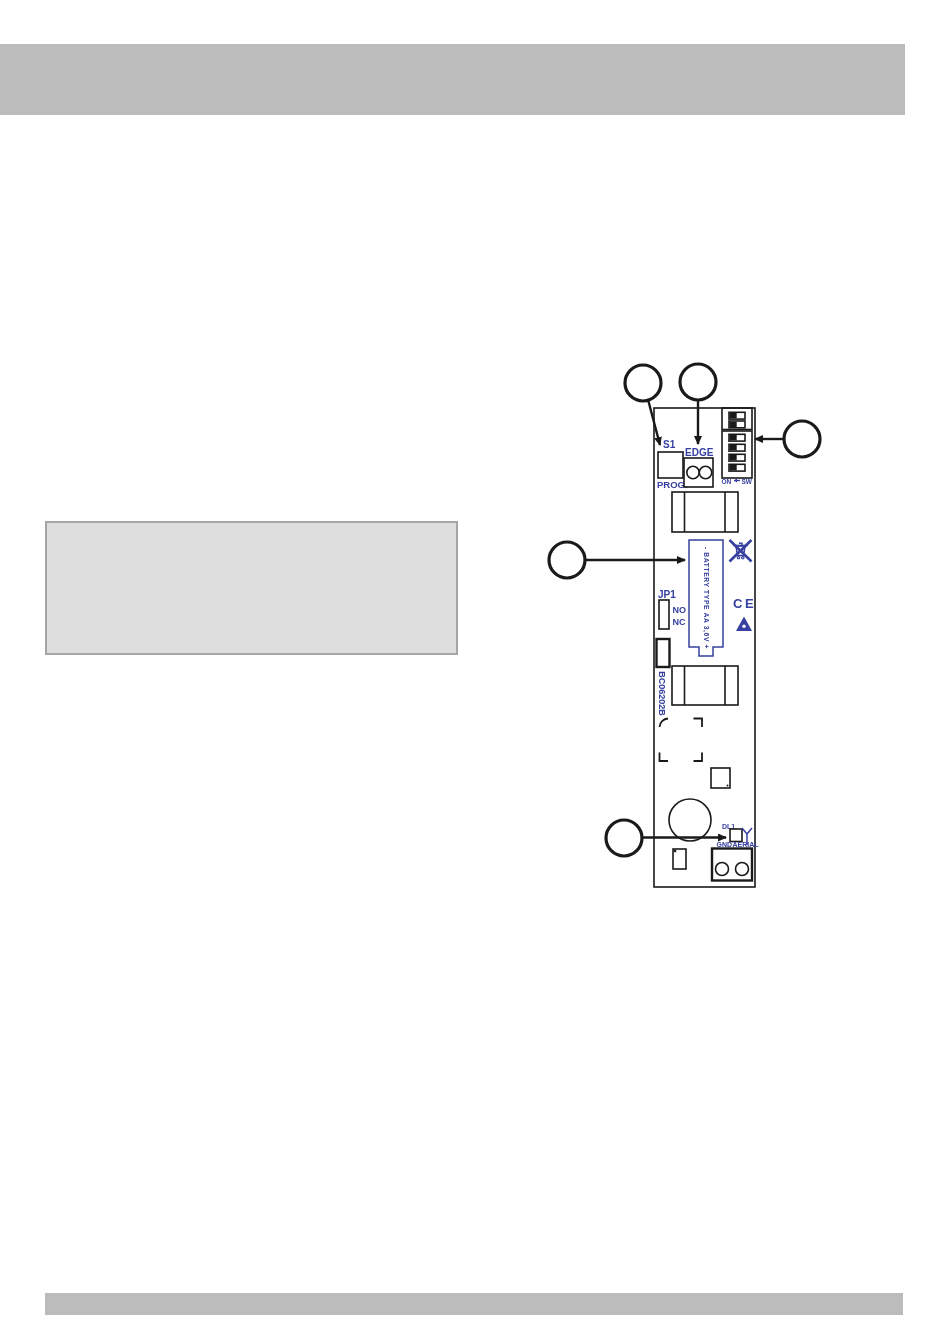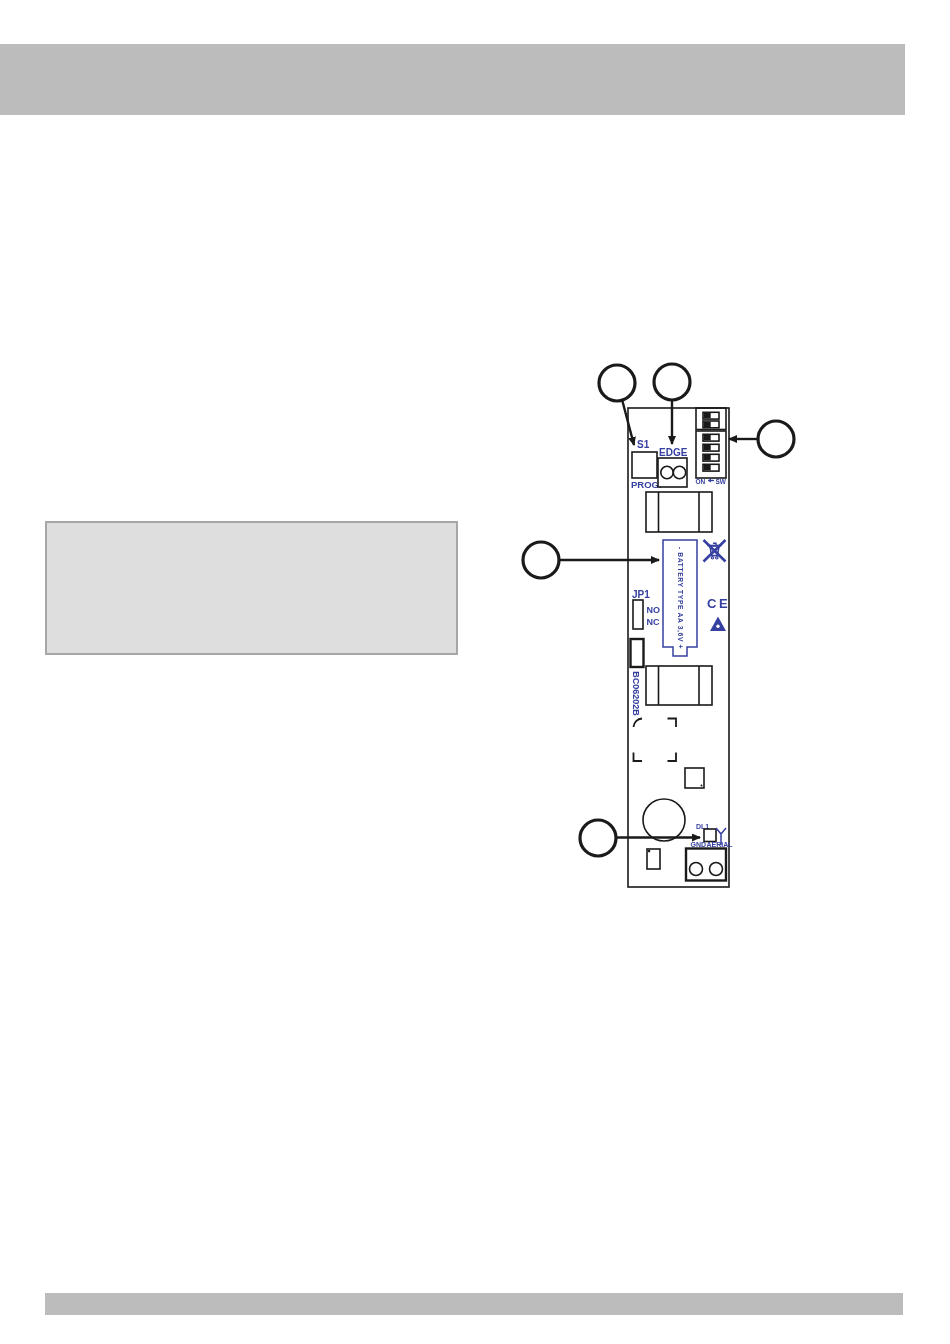--- a/index.html
+++ b/index.html
@@ -25,21 +25,21 @@
     border: 2px solid #a6a6a6;
   }
   .bottom-bar {
     position: absolute;
     left: 45px; top: 1293px;
     width: 858px; height: 22px;
     background: #bcbcbc;
   }
   .diagram-wrap {
     position: absolute;
-    left: 510px; top: 355px;
+    left: 536px; top: 355px;
     width: 300px; height: 545px;
   }
   svg text {
     font-family: "Liberation Sans", sans-serif;
     fill: #3640a0;
     font-weight: bold;
   }
   .blk { stroke: #1a1a1a; fill: none; stroke-width: 1.6; }
   .blk-thick { stroke: #1a1a1a; fill: none; stroke-width: 2.4; }
   .blu { stroke: #3640a0; fill: none; stroke-width: 1.5; }

